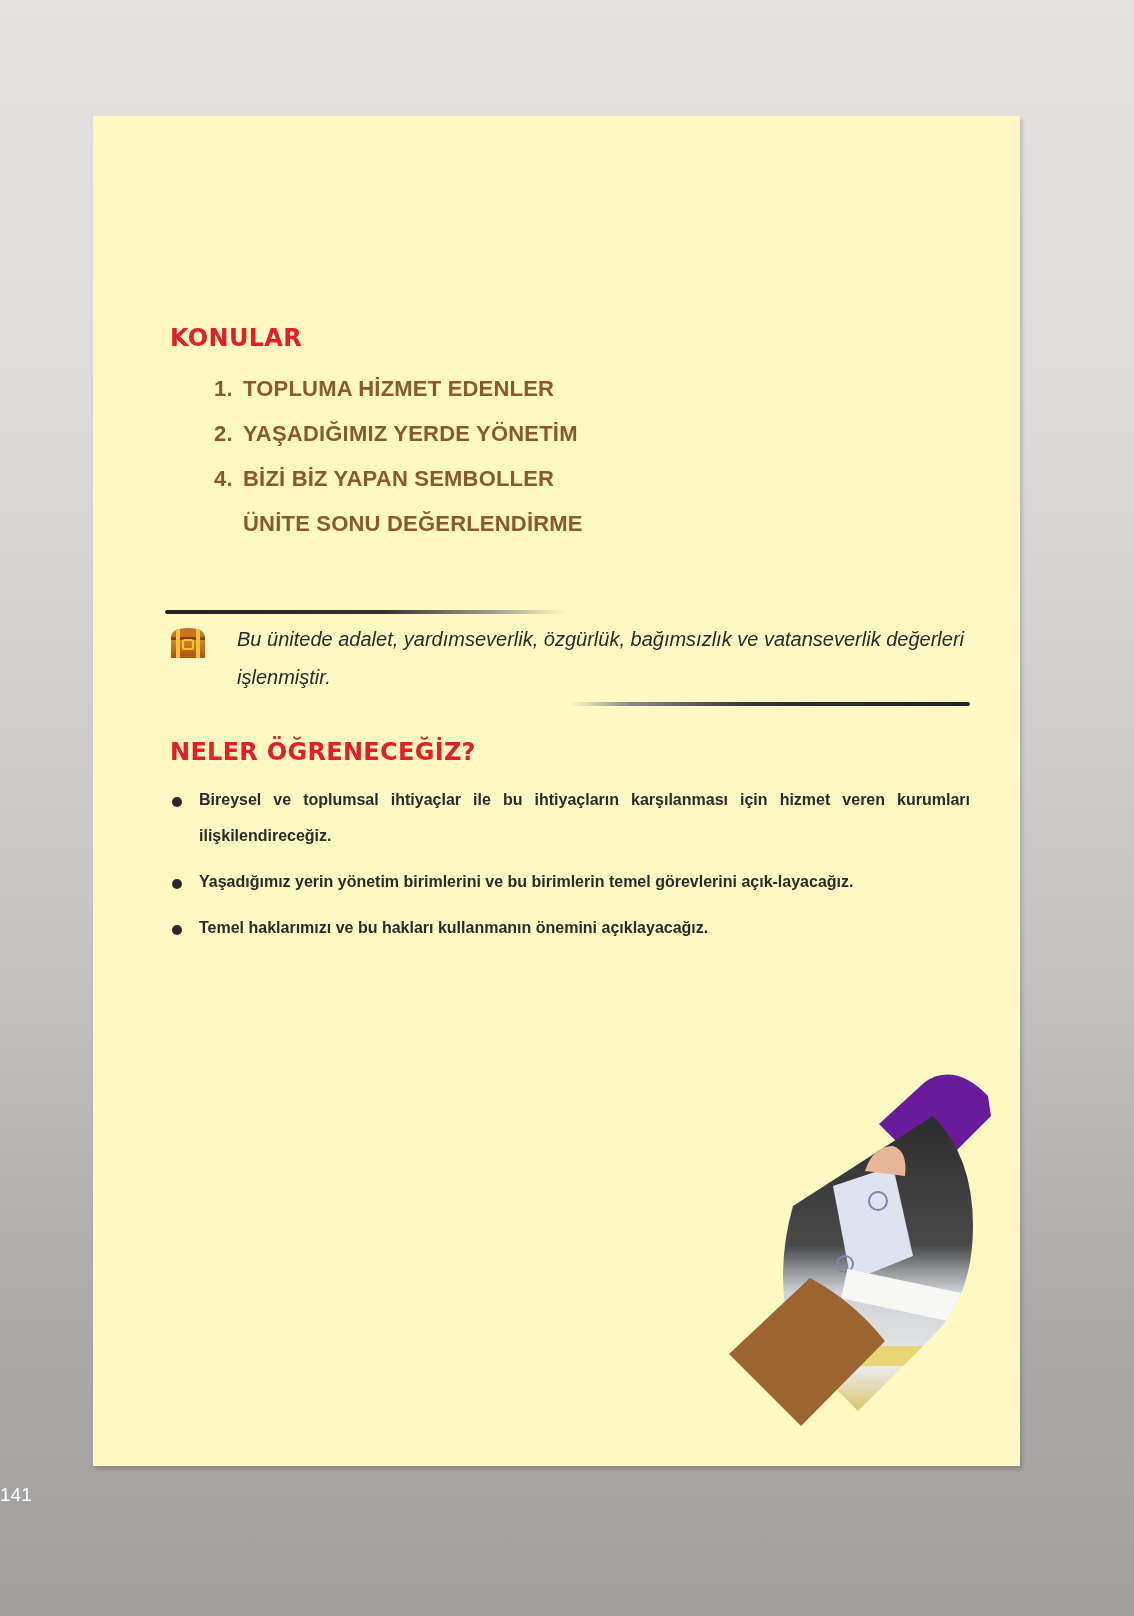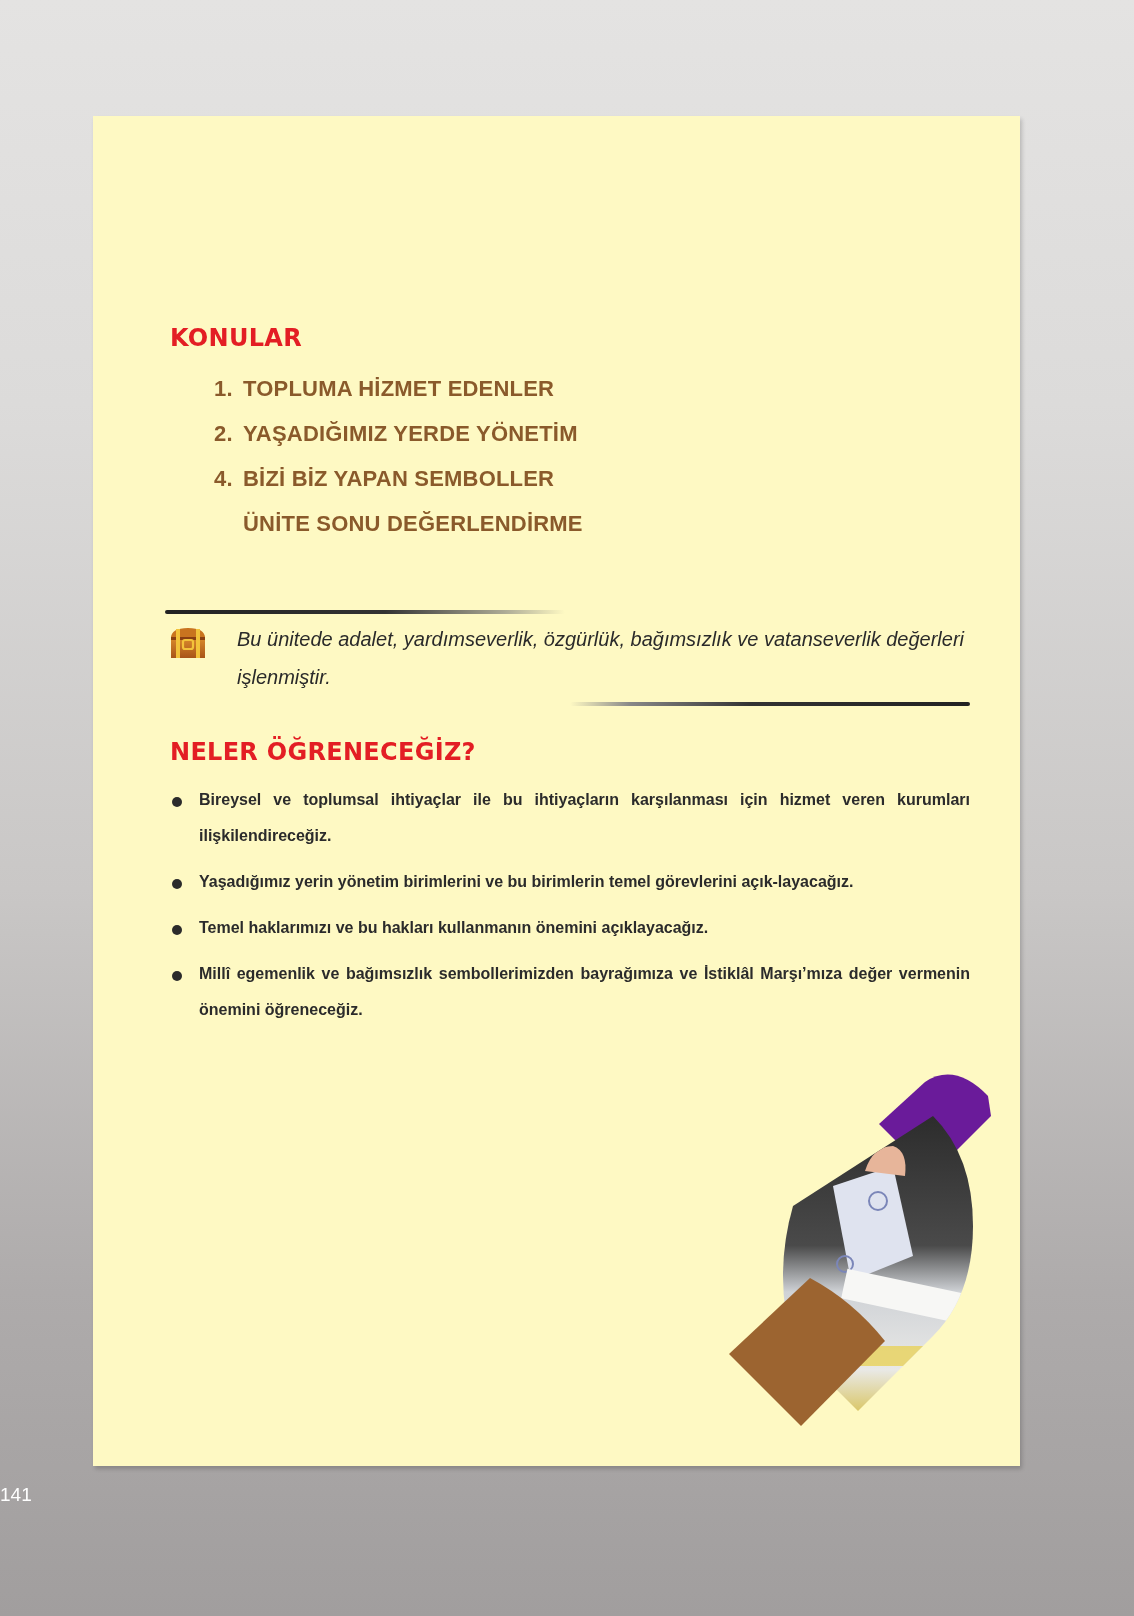--- a/index.html
+++ b/index.html
@@ -163,24 +163,20 @@
       <span>Bireysel ve toplumsal ihtiyaçlar ile bu ihtiyaçların karşılanması için hizmet veren kurumları ilişkilendireceğiz.</span>
     </li>
     <li class="goal-item">
       <span class="bullet"></span>
       <span>Yaşadığımız yerin yönetim birimlerini ve bu birimlerin temel görevlerini açık-layacağız.</span>
     </li>
     <li class="goal-item">
       <span class="bullet"></span>
       <span>Temel haklarımızı ve bu hakları kullanmanın önemini açıklayacağız.</span>
     </li>
-    <li class="goal-item">
-      <span class="bullet"></span>
-      <span>Millî egemenlik ve bağımsızlık sembollerimizden bayrağımıza ve İstiklâl Marşı’mıza değer vermenin önemini öğreneceğiz.</span>
-    </li>
   </ul>
 
   <svg class="deco" viewBox="0 0 927 1350">
     <defs>
       <clipPath id="photoClip">
         <path d="M840 1000 Q880 1040 880 1110 Q880 1180 840 1220 L765 1295 L700 1230 Q680 1160 700 1090 Z"></path>
       </clipPath>
       <linearGradient id="bgPhoto" x1="0" y1="0" x2="0" y2="1">
         <stop offset="0" stop-color="#2a2a2a"></stop>
         <stop offset="0.45" stop-color="#4a4a4a"></stop>

